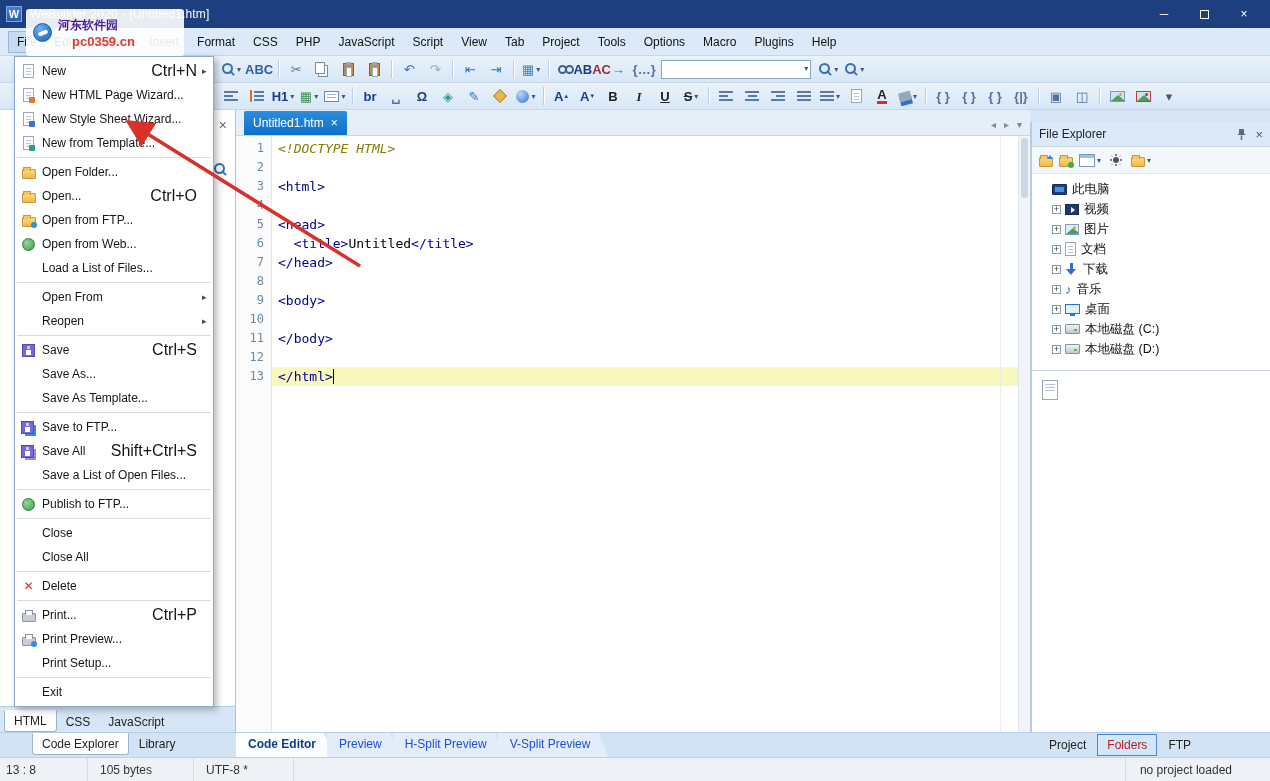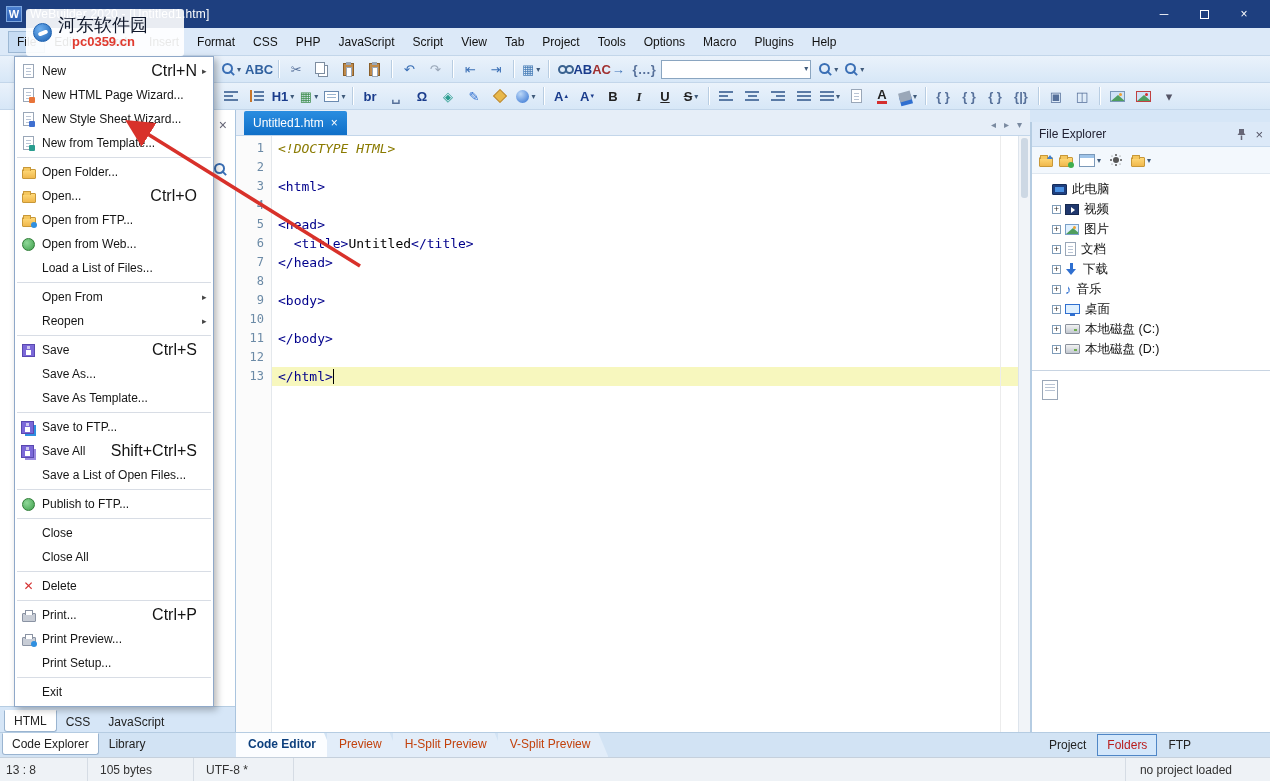--- a/index.html
+++ b/index.html
@@ -151,23 +151,23 @@
   .desktop-ic { width:15px; height:10px; border:1px solid #2f6fd0; background:#dff0ff; position:relative; }
   .desktop-ic::after { content:""; position:absolute; left:4px; right:4px; bottom:-3px; height:2px; background:#2f6fd0; }
   .disk-ic { width:15px; height:10px; background:linear-gradient(#f2f2f2,#c2c8d0); border:1px solid #8a919c; border-radius:1px; position:relative; }
   .disk-ic::before { content:""; position:absolute; right:2px; bottom:2px; width:3px; height:2px; background:#6fae4f; }
   .fe-files { border-top:1px solid #c8d4e2; margin-top:6px; padding:9px 10px; }
 
   
   .bottomrow { position:absolute; top:732px; left:0; right:0; height:25px; background:#d2e3f4; border-top:1px solid #b5cce2; display:flex; }
   .br-left { width:236px; display:flex; align-items:flex-start; padding:0 2px; }
   .ptab { padding:4px 10px; font-size:12px; color:#222; }
-  .ptab.active { background:#fff; border:1px solid #9ab4d0; border-top-color:#fff; border-radius:0 0 3px 3px; padding:3px 9px; }
+  .ptab.active { background:#fff; border:1px solid #9ab4d0; border-top-color:#fff; border-radius:0 0 3px 3px; padding:3px 9px;margin-left:30px; }
   .br-center { width:794px; display:flex; }
-  .vtab { padding:4px 18px 4px 12px; font-size:12px; color:#c2410c; background:#e2edf9; margin-right:-7px;
+  .vtab { padding:4px 18px 4px 12px; font-size:12px; color:#1d4ed8; background:#e2edf9; margin-right:-7px;
           clip-path:polygon(0 0, calc(100% - 10px) 0, 100% 100%, 0 100%); }
   .vtab.active { background:#fbfdff; font-weight:bold; color:#0c3f7d; }
   .br-right { width:240px; display:flex; align-items:center; padding-left:10px; gap:2px; }
   .rtab { padding:3px 9px; font-size:12px; color:#222; }
   .rtab.active { background:#d3e7fb; border:1px solid #4f86c6; color:#b91c1c; }
 
   
   .statusbar { position:absolute; top:757px; left:0; right:0; height:24px; background:#eef2f6; border-top:1px solid #c5d0dc;
                display:flex; align-items:center; color:#333; }
   .sseg { height:100%; display:flex; align-items:center; border-right:1px solid #d5dce4; }
@@ -184,21 +184,21 @@
   .mshort { font-size:16px; color:#151515; margin-right:5px; }
   .marrow { width:11px; color:#444; font-size:9px; flex:none; }
   .msep { height:1px; background:#d8dde5; margin:2px 2px; }
 
   
   .watermark { position:absolute; left:26px; top:9px; width:158px; height:47px; background:rgba(255,255,255,.9);
                border-radius:3px; z-index:45; display:flex; align-items:center; padding:3px 7px; }
   .wm-logo { width:19px; height:19px; border-radius:50%; background:radial-gradient(circle at 35% 30%,#6fb0f0,#1a5fb0);
              border:1px solid #1a5fb0; position:relative; flex:none; margin-right:6px; }
   .wm-logo::before { content:""; position:absolute; left:4px; top:7px; width:10px; height:4px; background:#fff; border-radius:2px; transform:rotate(-20deg); }
-  .wm1 { font-size:18px; font-weight:normal; color:#0f172a; line-height:18px; }
+  .wm1 { font-size:12px; font-weight:bold; color:#4c1d95; line-height:18px; }
   .wm2 { font-size:13px; font-weight:bold; color:#e03a2f; line-height:15px; padding-left:14px; }
 
   .arrow-overlay { position:absolute; left:0; top:0; z-index:50; pointer-events:none; }
 </style>
 </head>
 <body>
 
 <div id="app">
 
   <div class="titlebar">

